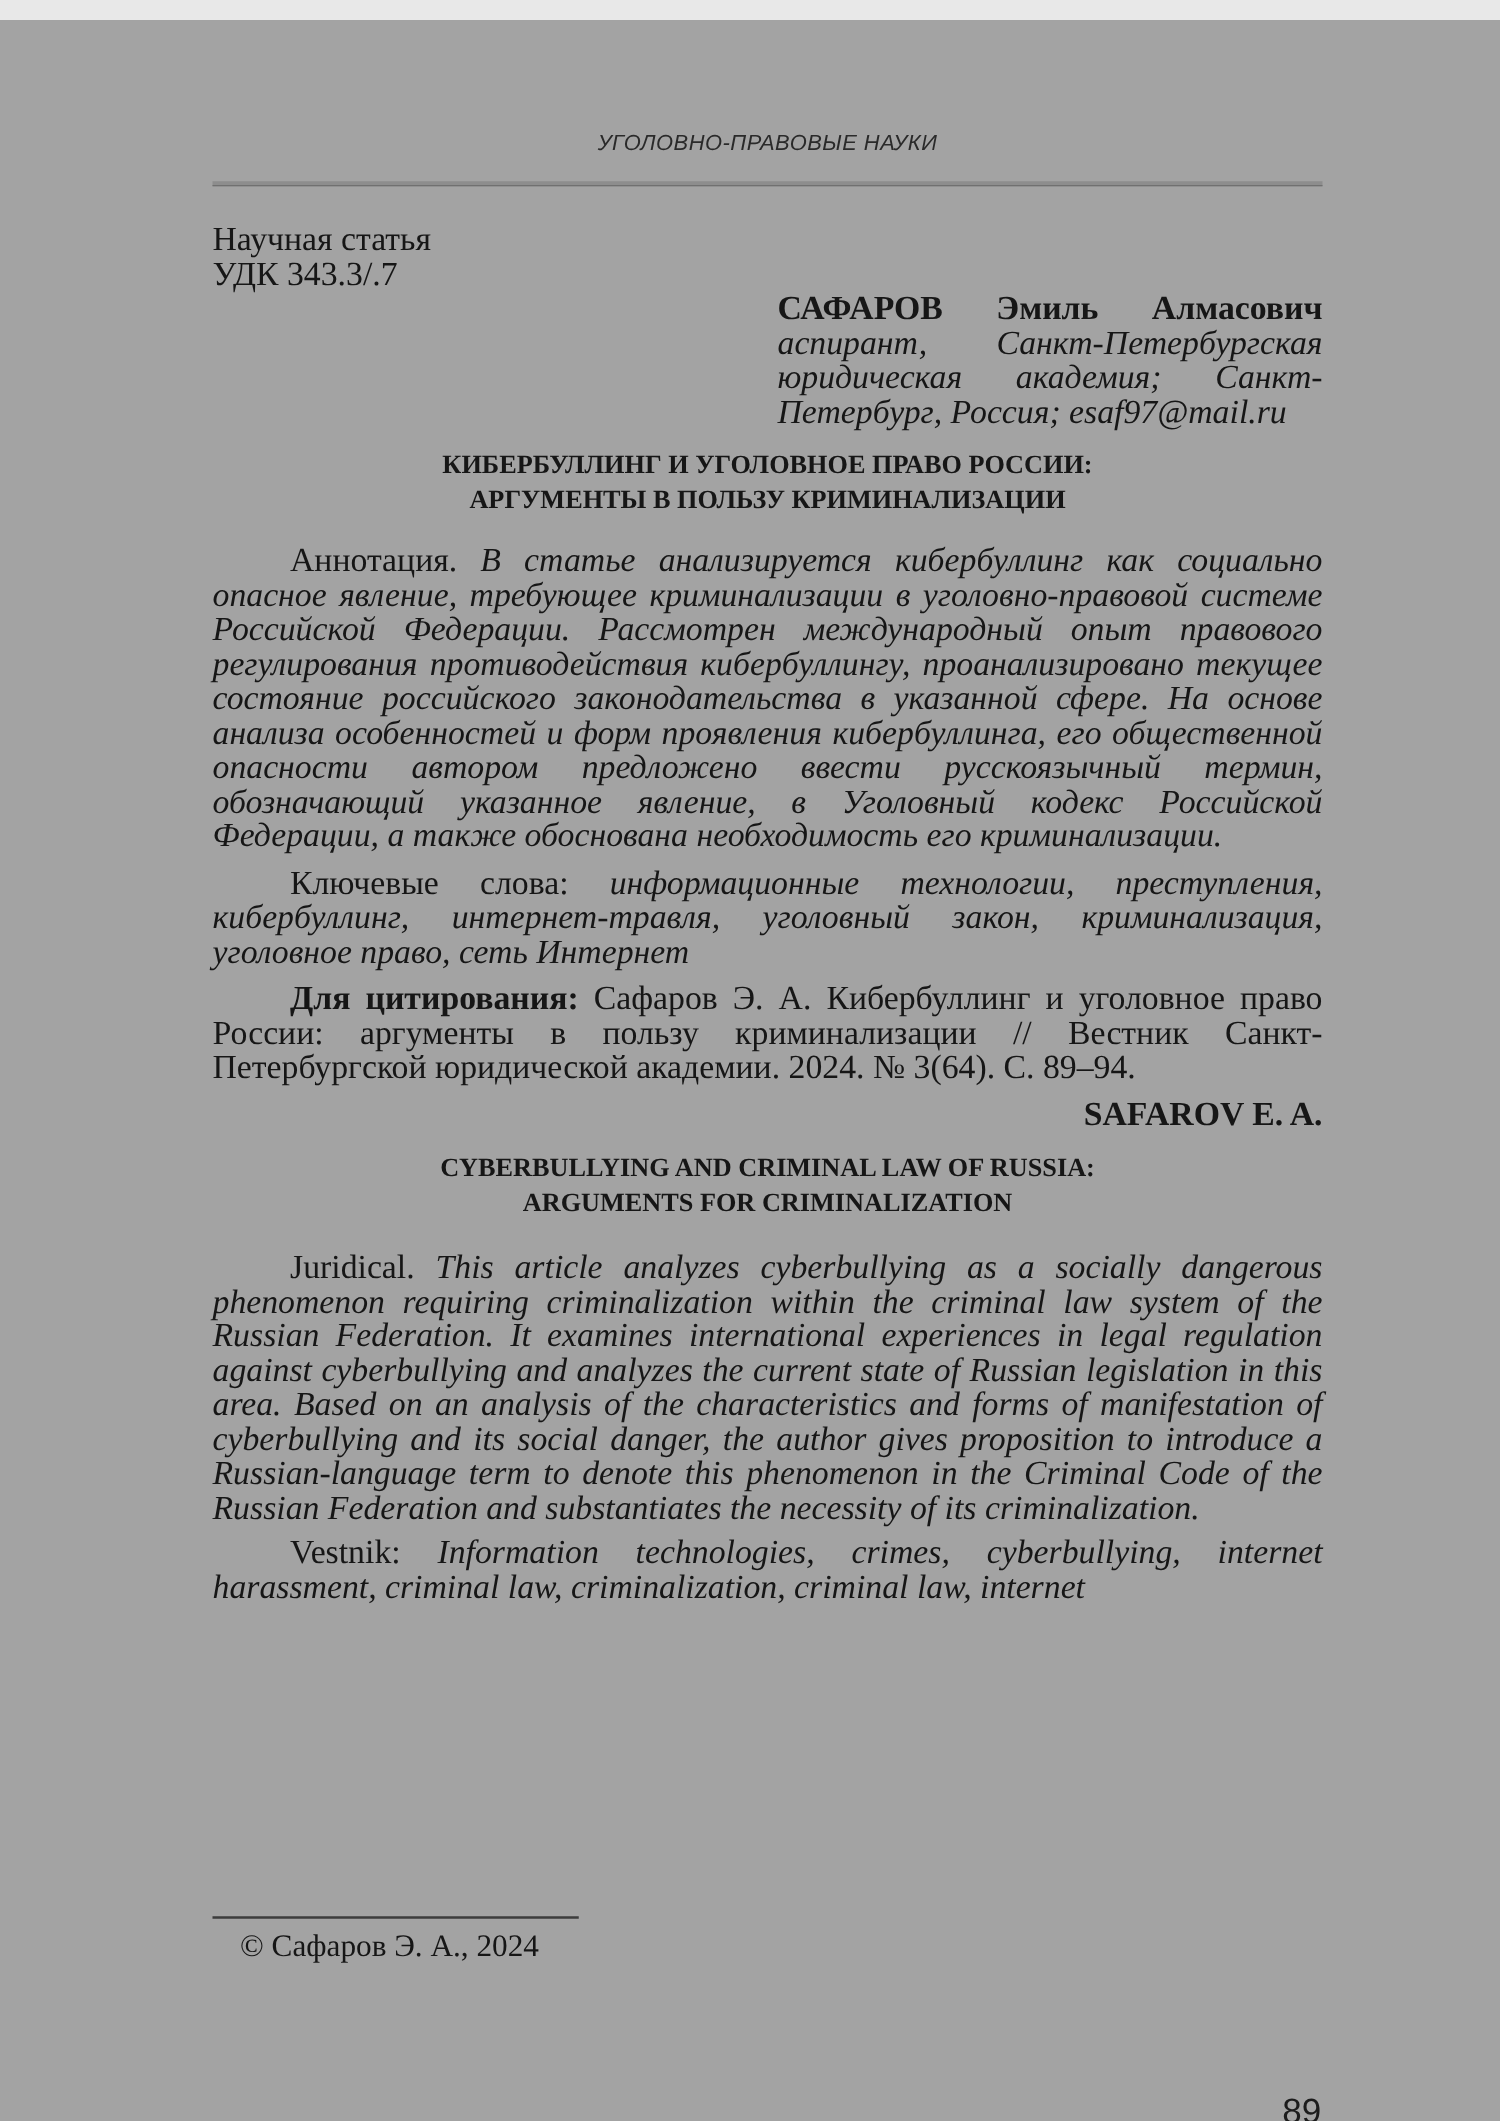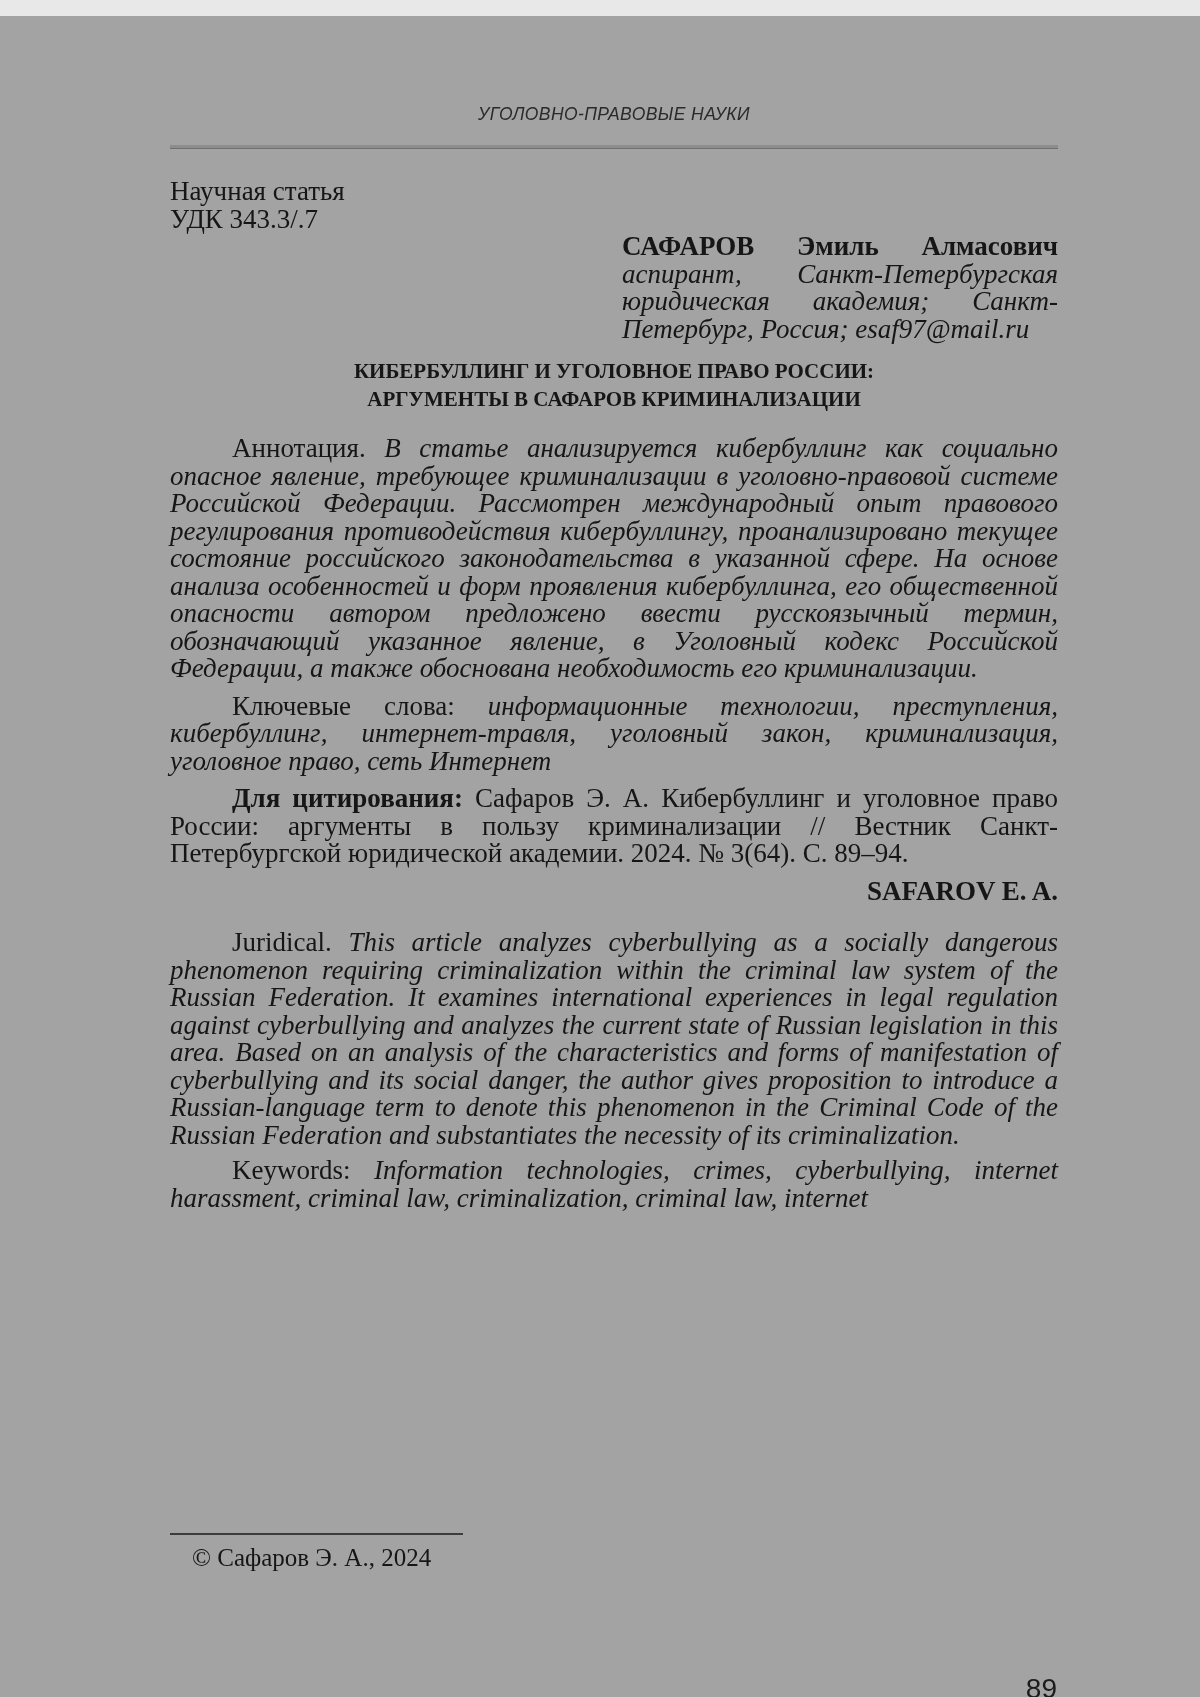--- a/index.html
+++ b/index.html
@@ -113,49 +113,53 @@
     <p class="body-text article-type">Научная статья</p>
     <p class="body-text">УДК 343.3/.7</p>
 
     <div class="author-block body-text">
       <div class="author-name">САФАРОВ Эмиль Алмасович</div>
       <div class="author-affiliation">аспирант, Санкт-Петербургская юридическая академия; Санкт-Петербург, Россия; esaf97@mail.ru</div>
     </div>
 
     <h1 class="article-title">
       <span>КИБЕРБУЛЛИНГ И УГОЛОВНОЕ ПРАВО РОССИИ:</span>
-      <span>АРГУМЕНТЫ В САФАРОВ КРИМИНАЛИЗАЦИИ</span>
+      <span>АРГУМЕНТЫ В ПОЛЬЗУ КРИМИНАЛИЗАЦИИ</span>
     </h1>
 
     <p class="body-text para mt-abs-ru">
       <span class="label-regular">Аннотация.</span>
       <span class="italic">В статье анализируется кибербуллинг как социально опасное явление, требующее криминализации в уголовно-правовой системе Российской Федерации. Рассмотрен международный опыт правового регулирования противодействия кибербуллингу, проанализировано текущее состояние российского законодательства в указанной сфере. На основе анализа особенностей и форм проявления кибербуллинга, его общественной опасности автором предложено ввести русскоязычный термин, обозначающий указанное явление, в Уголовный кодекс Российской Федерации, а также обоснована необходимость его криминализации.</span>
     </p>
 
     <p class="body-text para mt-kw-ru">
       <span class="label-regular">Ключевые слова:</span>
       <span class="italic">информационные технологии, преступления, кибербуллинг, интернет-травля, уголовный закон, криминализация, уголовное право, сеть Интернет</span>
     </p>
 
     <p class="body-text para mt-cit-ru">
       <span class="label-bold">Для цитирования:</span>
       <span class="regular">Сафаров Э. А. Кибербуллинг и уголовное право России: аргументы в пользу криминализации // Вестник Санкт-Петербургской юридической академии. 2024. № 3(64). С. 89–94.</span>
     </p>
 
 
     <p class="body-text author-en mt-saf">SAFAROV E. A.</p>
 
+    <h2 class="article-title mt-title-en">
+      <span>CYBERBULLYING AND CRIMINAL LAW OF RUSSIA:</span>
+      <span>ARGUMENTS FOR CRIMINALIZATION</span>
+    </h2>
 
     <p class="body-text para mt-abs-en">
       <span class="label-regular">Juridical.</span>
       <span class="italic">This article analyzes cyberbullying as a socially dangerous phenomenon requiring criminalization within the criminal law system of the Russian Federation. It examines international experiences in legal regulation against cyberbullying and analyzes the current state of Russian legislation in this area. Based on an analysis of the characteristics and forms of manifestation of cyberbullying and its social danger, the author gives proposition to introduce a Russian-language term to denote this phenomenon in the Criminal Code of the Russian Federation and substantiates the necessity of its criminalization.</span>
     </p>
 
     <p class="body-text para mt-kw-en">
-      <span class="label-regular">Keywords:</span>
+      <span class="label-regular">Vestnik:</span>
       <span class="italic">Information technologies, crimes, cyberbullying, internet harassment, criminal law, criminalization, criminal law, internet</span>
     </p>
 
 
   </div>
 
   <div class="copyright-rule"></div>
   <div class="copyright">© Сафаров Э. А., 2024</div>
 
   <div class="page-number">89</div>

